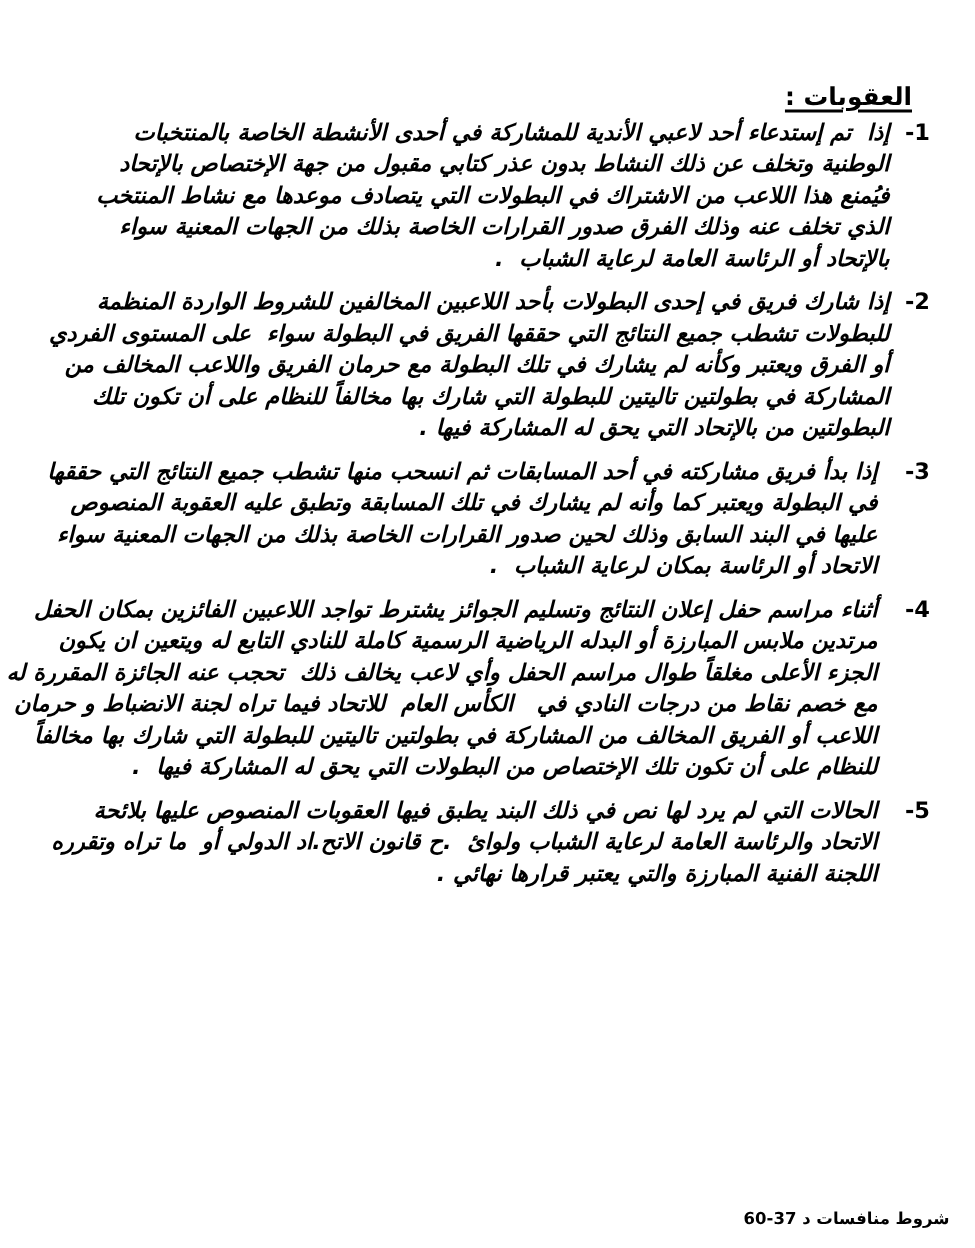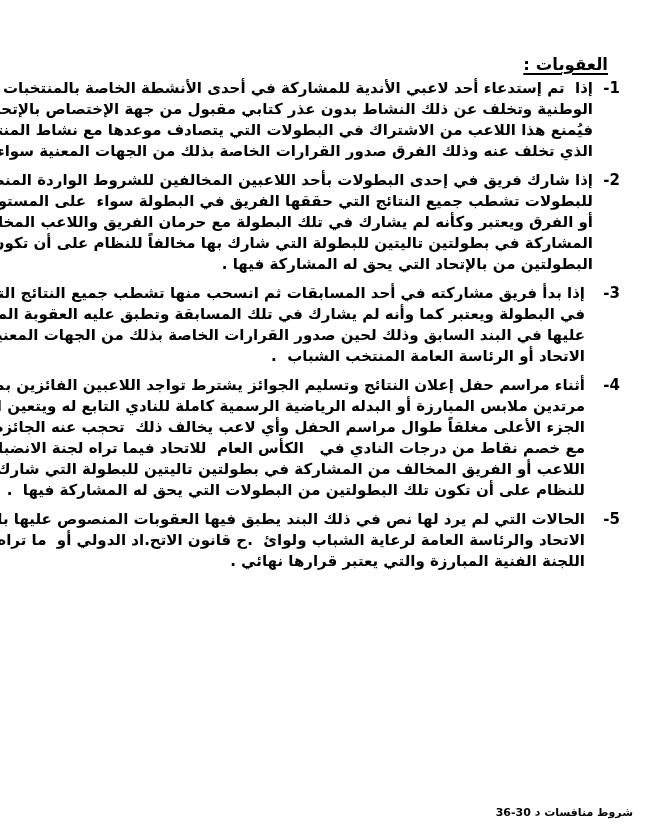--- a/index.html
+++ b/index.html
@@ -42,20 +42,21 @@
     margin-bottom: 8px;
   }
   .item .num {
     flex: 0 0 24px;
     white-space: pre;
   }
   .item .text {
     flex: 1 1 auto;
     min-width: 0;
     padding-right: 3px;
+    font-style: italic;
   }
   .item.wide .text {
     padding-right: 11px;
   }
   .line {
     white-space: pre; 
   }
   .footer {
     position: absolute;
     bottom: 12px;
@@ -71,55 +72,56 @@
 <div class="page">
   <h1 class="title">العقوبات :</h1>
   <div class="items" id="items">
       <div class="item">
         <div class="num">1-</div>
         <div class="text">
           <div class="line">إذا  تم إستدعاء أحد لاعبي الأندية للمشاركة في أحدى الأنشطة الخاصة بالمنتخبات</div>
           <div class="line">الوطنية وتخلف عن ذلك النشاط بدون عذر كتابي مقبول من جهة الإختصاص بالإتحاد</div>
           <div class="line">فيُمنع هذا اللاعب من الاشتراك في البطولات التي يتصادف موعدها مع نشاط المنتخب</div>
           <div class="line">الذي تخلف عنه وذلك الفرق صدور القرارات الخاصة بذلك من الجهات المعنية سواء</div>
+          <div class="line">بالإتحاد أو الرئاسة العامة لرعاية الشباب  .</div>
         </div>
       </div>
       <div class="item">
         <div class="num">2-</div>
         <div class="text">
           <div class="line">إذا شارك فريق في إحدى البطولات بأحد اللاعبين المخالفين للشروط الواردة المنظمة</div>
           <div class="line">للبطولات تشطب جميع النتائج التي حققها الفريق في البطولة سواء  على المستوى الفردي</div>
           <div class="line">أو الفرق ويعتبر وكأنه لم يشارك في تلك البطولة مع حرمان الفريق واللاعب المخالف من</div>
           <div class="line">المشاركة في بطولتين تاليتين للبطولة التي شارك بها مخالفاً للنظام على أن تكون تلك</div>
           <div class="line">البطولتين من بالإتحاد التي يحق له المشاركة فيها .</div>
         </div>
       </div>
       <div class="item wide">
         <div class="num">3-</div>
         <div class="text">
           <div class="line">إذا بدأ فريق مشاركته في أحد المسابقات ثم انسحب منها تشطب جميع النتائج التي حققها</div>
           <div class="line">في البطولة ويعتبر كما وأنه لم يشارك في تلك المسابقة وتطبق عليه العقوبة المنصوص</div>
           <div class="line">عليها في البند السابق وذلك لحين صدور القرارات الخاصة بذلك من الجهات المعنية سواء</div>
-          <div class="line">الاتحاد أو الرئاسة العامة المنتخب الشباب  .</div>
+          <div class="line">الاتحاد أو الرئاسة بمكان لرعاية الشباب  .</div>
         </div>
       </div>
       <div class="item wide">
         <div class="num">4-</div>
         <div class="text">
           <div class="line">أثناء مراسم حفل إعلان النتائج وتسليم الجوائز يشترط تواجد اللاعبين الفائزين بمكان الحفل</div>
           <div class="line">مرتدين ملابس المبارزة أو البدله الرياضية الرسمية كاملة للنادي التابع له ويتعين ان يكون</div>
           <div class="line">الجزء الأعلى مغلقاً طوال مراسم الحفل وأي لاعب يخالف ذلك  تحجب عنه الجائزة المقررة له</div>
           <div class="line">مع خصم نقاط من درجات النادي في   الكأس العام  للاتحاد فيما تراه لجنة الانضباط و حرمان</div>
           <div class="line">اللاعب أو الفريق المخالف من المشاركة في بطولتين تاليتين للبطولة التي شارك بها مخالفاً</div>
-          <div class="line">للنظام على أن تكون تلك البطولتين من البطولات التي يحق له المشاركة فيها  .</div>
+          <div class="line">للنظام على أن تكون تلك الإختصاص من البطولات التي يحق له المشاركة فيها  .</div>
         </div>
       </div>
       <div class="item wide">
         <div class="num">5-</div>
         <div class="text">
           <div class="line">الحالات التي لم يرد لها نص في ذلك البند يطبق فيها العقوبات المنصوص عليها بلائحة</div>
           <div class="line">الاتحاد والرئاسة العامة لرعاية الشباب ولوائ  .ح قانون الاتح.اد الدولي أو  ما تراه وتقرره</div>
           <div class="line">اللجنة الفنية المبارزة والتي يعتبر قرارها نهائي .</div>
         </div>
       </div>
     </div>
-  <div class="footer">شروط منافسات د 30-36</div>
+  <div class="footer">شروط منافسات د 37-60</div>
 </div>
 
 </body></html>

